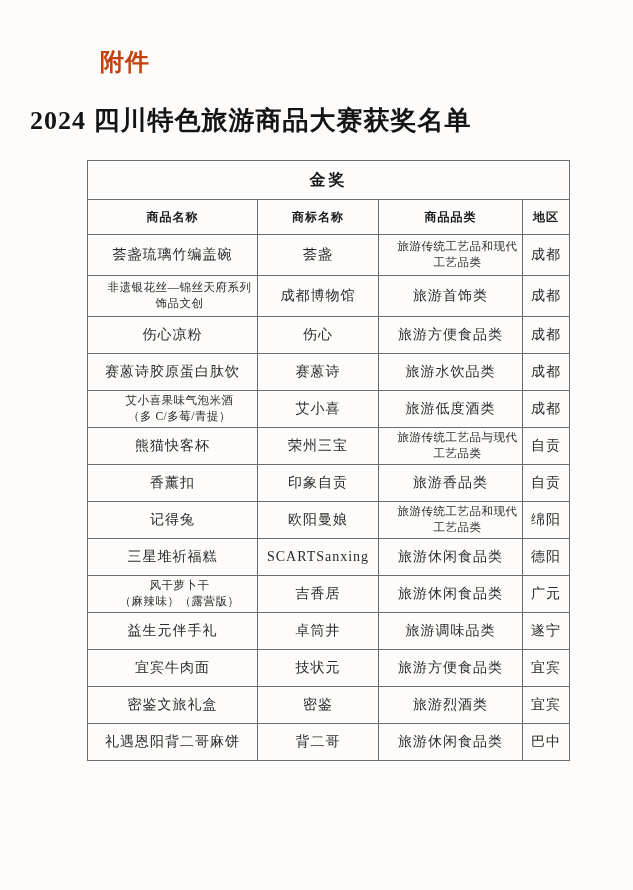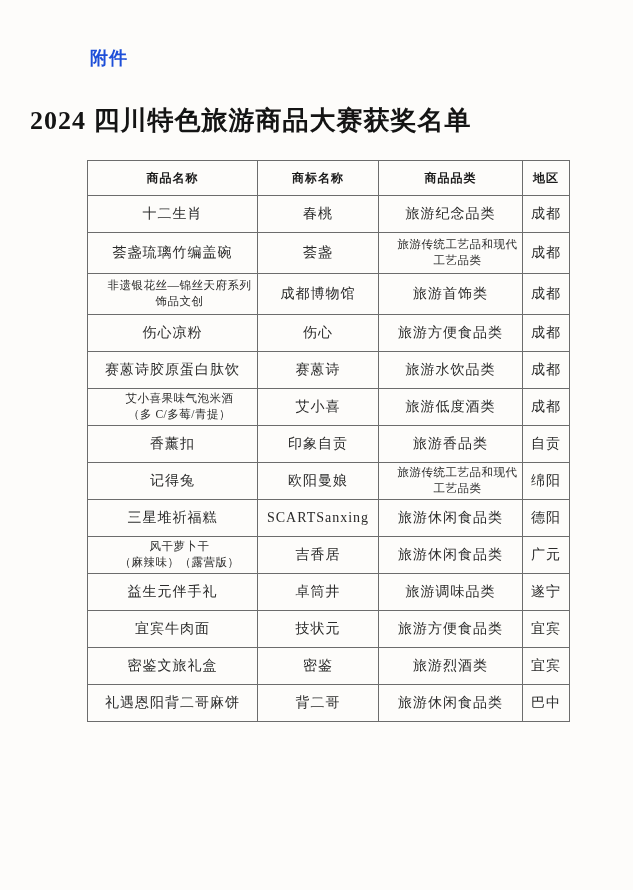--- a/index.html
+++ b/index.html
@@ -14,25 +14,25 @@
     color: #2a2a2a;
     position: relative;
     overflow: hidden;
   }
   .page {
     position: absolute;
     inset: 0;
   }
   .attachment {
     position: absolute;
-    left: 90px;
+    left: 100px;
     top: 46px;
-    font-size: 18px;
-    font-weight: bold;
-    color: #1d4ed8;
+    font-size: 24px;
+    font-weight: bold;
+    color: #c2410c;
     letter-spacing: 1px;
   }
   .title {
     position: absolute;
     top: 103px;
     left: 30px;
     width: 600px;
     margin: 0;
     text-align: left;
     font-size: 26px;
@@ -98,31 +98,28 @@
 
   <table class="award-table">
     <colgroup>
       <col style="width:170px">
       <col style="width:121px">
       <col style="width:144px">
       <col style="width:47px">
     </colgroup>
     <tbody>
       <tr>
+        <td colspan="4" class="award">金奖</td>
+      </tr>
+      <tr>
         <th>商品名称</th>
         <th>商标名称</th>
         <th>商品品类</th>
         <th>地区</th>
       </tr>
-      <tr>
-        <td class="data">十二生肖</td>
-        <td class="data">春桃</td>
-        <td class="data">旅游纪念品类</td>
-        <td class="data">成都</td>
-      </tr>
       <tr class="tall">
         <td class="data">荟盏琉璃竹编盖碗</td>
         <td class="data">荟盏</td>
         <td class="data small">旅游传统工艺品和现代工艺品类</td>
         <td class="data">成都</td>
       </tr>
       <tr class="tall">
         <td class="data small">非遗银花丝—锦丝天府系列饰品文创</td>
         <td class="data">成都博物馆</td>
         <td class="data">旅游首饰类</td>
@@ -139,20 +136,26 @@
         <td class="data">赛蒽诗</td>
         <td class="data">旅游水饮品类</td>
         <td class="data">成都</td>
       </tr>
       <tr>
         <td class="data small">艾小喜果味气泡米酒
 （多 C/多莓/青提）</td>
         <td class="data">艾小喜</td>
         <td class="data">旅游低度酒类</td>
         <td class="data">成都</td>
+      </tr>
+      <tr>
+        <td class="data">熊猫快客杯</td>
+        <td class="data">荣州三宝</td>
+        <td class="data small">旅游传统工艺品与现代工艺品类</td>
+        <td class="data">自贡</td>
       </tr>
       <tr>
         <td class="data">香薰扣</td>
         <td class="data">印象自贡</td>
         <td class="data">旅游香品类</td>
         <td class="data">自贡</td>
       </tr>
       <tr>
         <td class="data">记得兔</td>
         <td class="data">欧阳曼娘</td>

